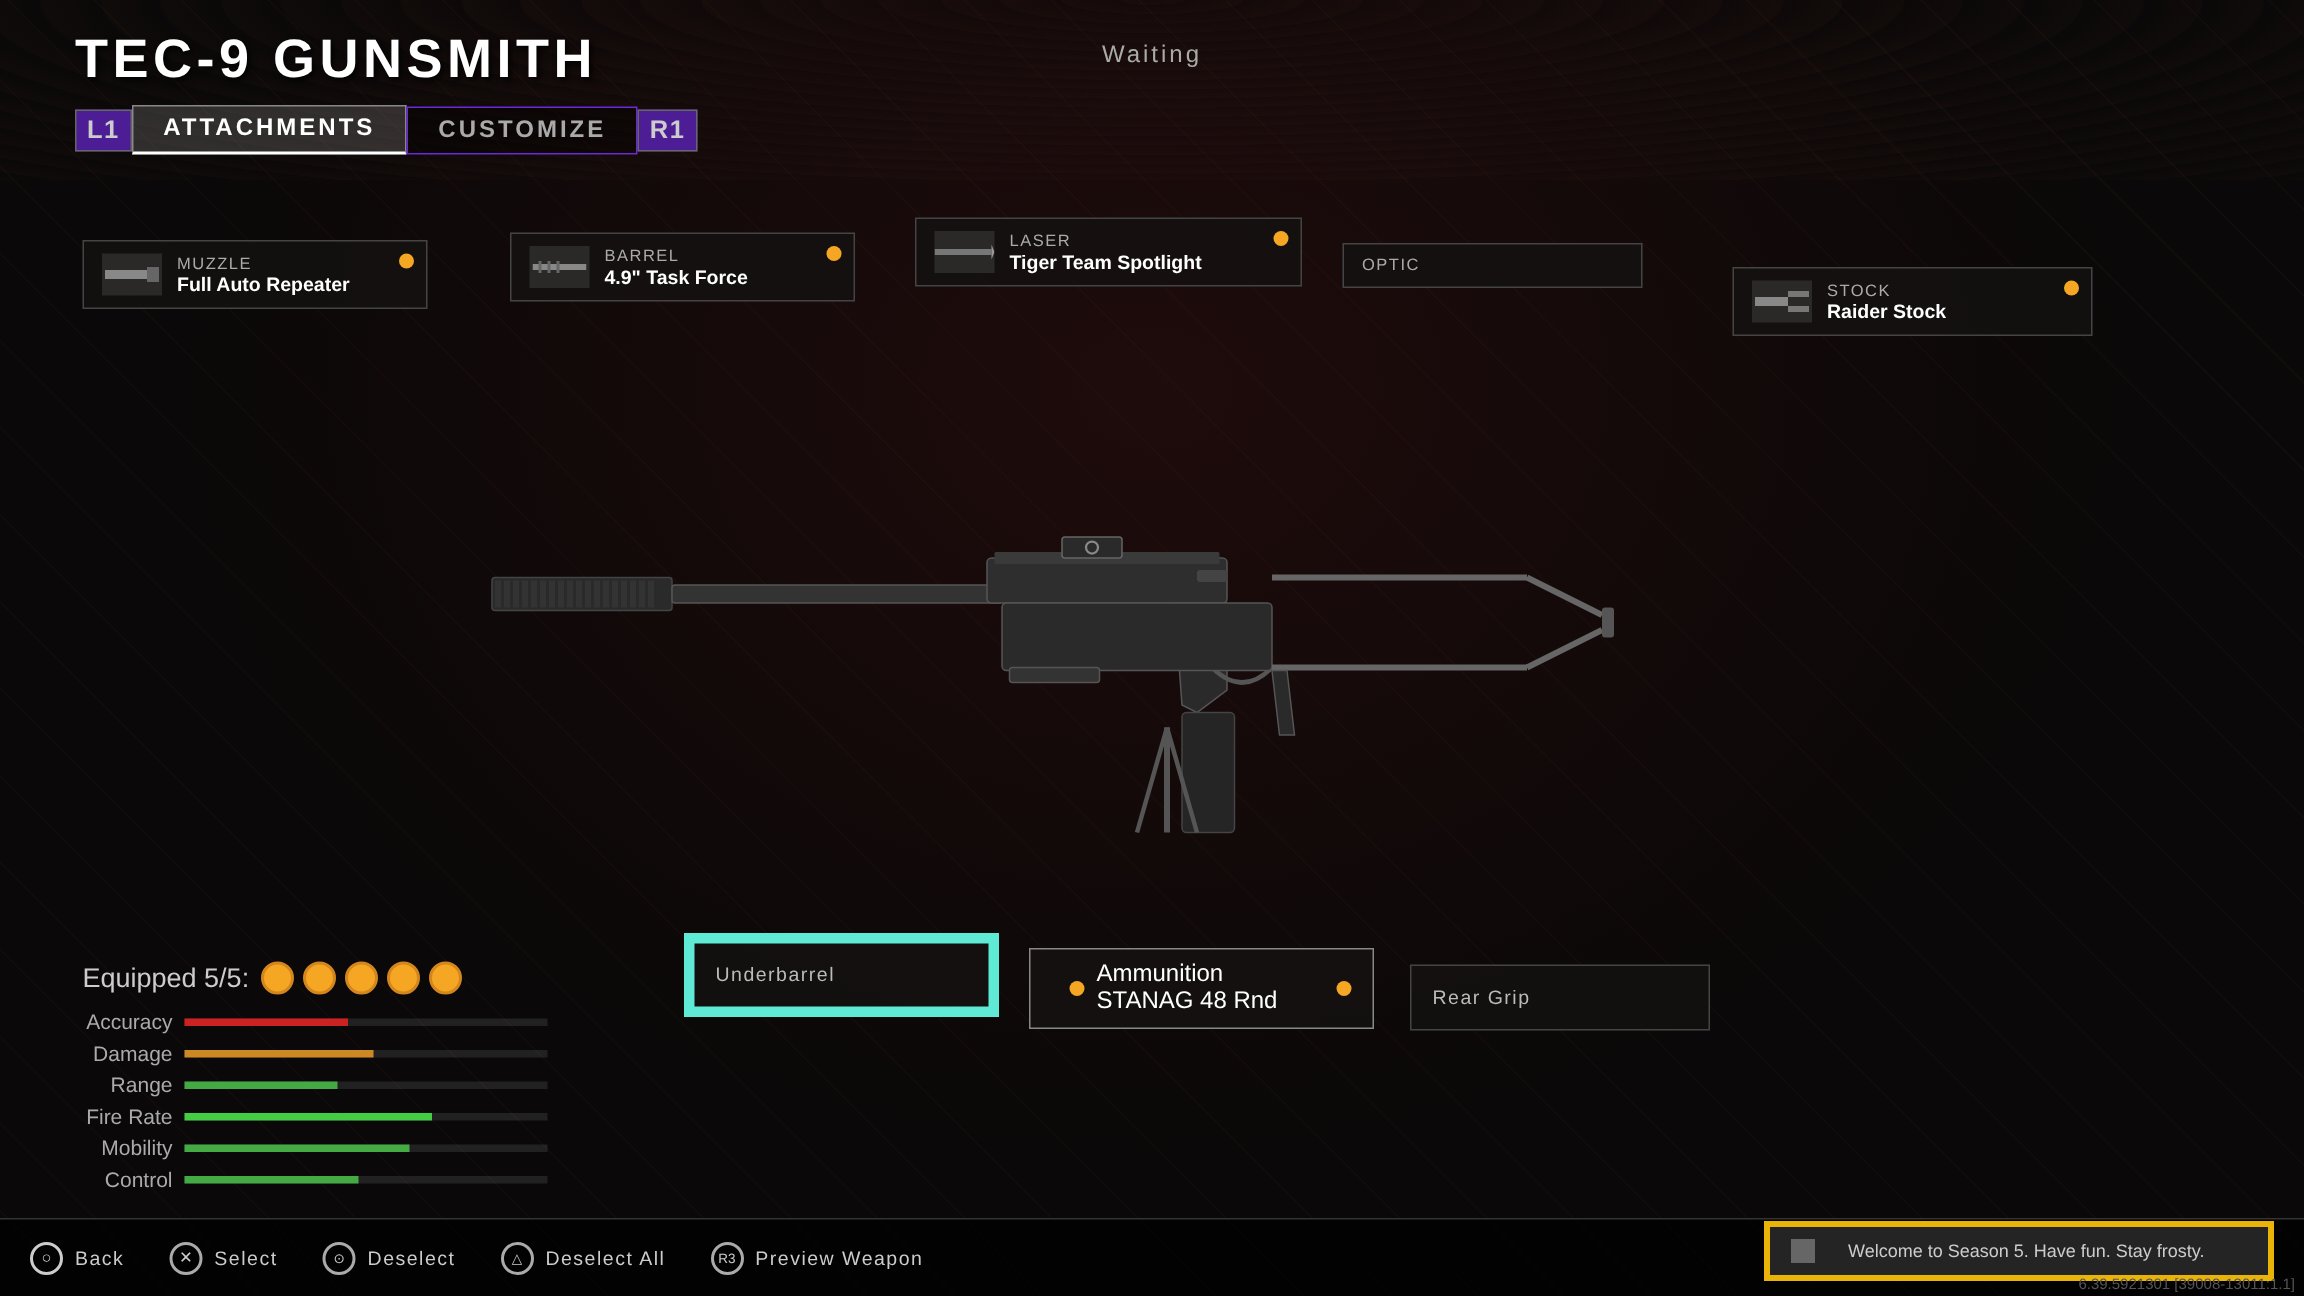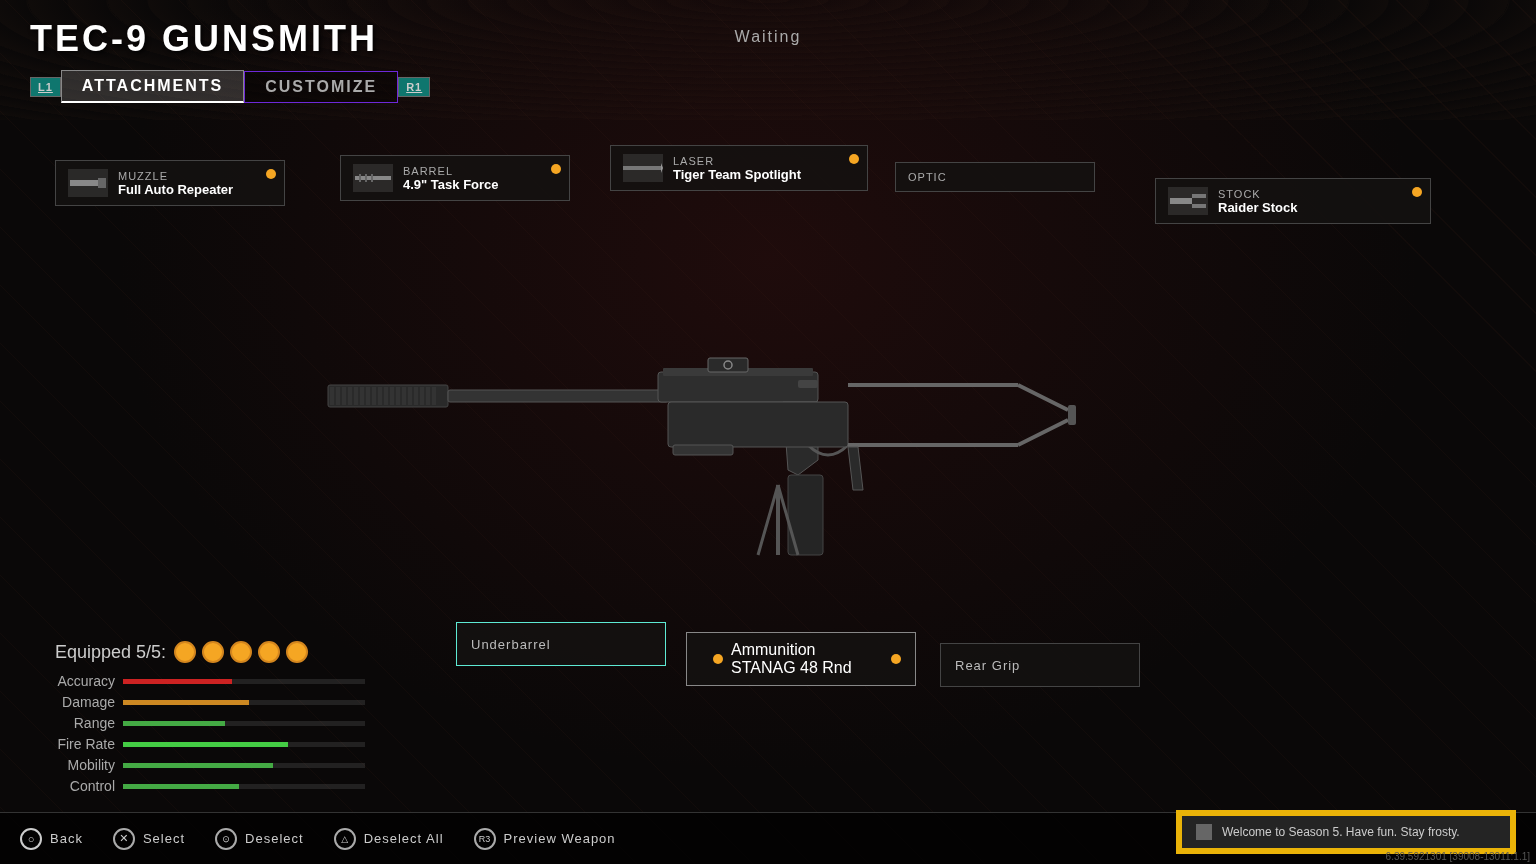--- a/index.html
+++ b/index.html
@@ -41,20 +41,21 @@
     .content {
       position: relative;
       z-index: 1;
       width: 100%;
       height: 100%;
     }
 
     
     .header {
       padding: 18px 46px 0 30px;
+      margin-left: 20px;
     }
 
     .title {
       font-size: 36px;
       font-weight: 900;
       letter-spacing: 3px;
       text-transform: uppercase;
       color: #ffffff;
       text-shadow: 2px 2px 4px rgba(0,0,0,0.8);
     }
@@ -70,28 +71,27 @@
     }
 
     .tabs {
       display: flex;
       align-items: center;
       gap: 0;
       margin-top: 10px;
     }
 
     .tab-key {
-      background: #0f766e;
+      background: #4c1d95;
       color: #ccc;
-      font-size: 11px;
+      font-size: 17px;
       font-weight: bold;
       padding: 3px 7px;
       border: 1px solid #666;
       letter-spacing: 1px;
-      text-decoration: underline;
     }
 
     .tab {
       padding: 6px 20px;
       font-size: 16px;
       font-weight: bold;
       letter-spacing: 2px;
       cursor: pointer;
       border: 1px solid #6d28d9;
       background: rgba(0,0,0,0.3);
@@ -149,24 +149,24 @@
       font-size: 13px;
       color: #fff;
       font-weight: bold;
     }
 
     
     .slot-muzzle { top: 160px; left: 55px; width: 230px; }
     .slot-barrel { top: 155px; left: 340px; width: 230px; }
     .slot-laser { top: 145px; left: 610px; width: 258px; }
     .slot-optic { top: 162px; left: 895px; width: 200px; }
-    .slot-stock { top: 178px; left: 1155px; width: 276px; }
-
-    
-    .slot-underbarrel { position: absolute; top: 622px; left: 456px; width: 210px; background: rgba(20,18,16,0.85); border: 1px solid #5eead4; padding: 12px 14px; }
+    .slot-stock { top: 178px; left: 1155px; width: 240px; }
+
+    
+    .slot-underbarrel { position: absolute; top: 622px; left: 456px; width: 210px; background: rgba(20,18,16,0.85); border: 7px solid #5eead4; padding: 12px 14px; }
     .slot-ammunition { position: absolute; top: 632px; left: 686px; width: 230px; background: rgba(20,18,16,0.85); border: 1px solid #444; padding: 8px 14px; display: flex; align-items: center; gap: 8px; }
     .slot-reargrip { position: absolute; top: 643px; left: 940px; width: 200px; background: rgba(20,18,16,0.85); border: 1px solid #444; padding: 12px 14px; }
 
     .slot-underbarrel .slot-label, .slot-reargrip .slot-label {
       font-size: 13px;
       color: #bbb;
       letter-spacing: 1px;
     }
 
     
@@ -267,25 +267,25 @@
       font-size: 13px;
       color: #ccc;
       letter-spacing: 1px;
     }
 
     .notification-bar {
       position: absolute;
       bottom: 10px;
       right: 20px;
       background: rgba(40,40,40,0.9);
-      border: 6px solid #eab308;
+      border: 4px solid #eab308;
       padding: 8px 14px;
       display: flex;
       align-items: center;
-      gap: 10px;
+      gap: 22px;
       min-width: 340px;
     }
 
     .notif-icon {
       width: 16px;
       height: 16px;
       background: #666;
       flex-shrink: 0;
     }
 

